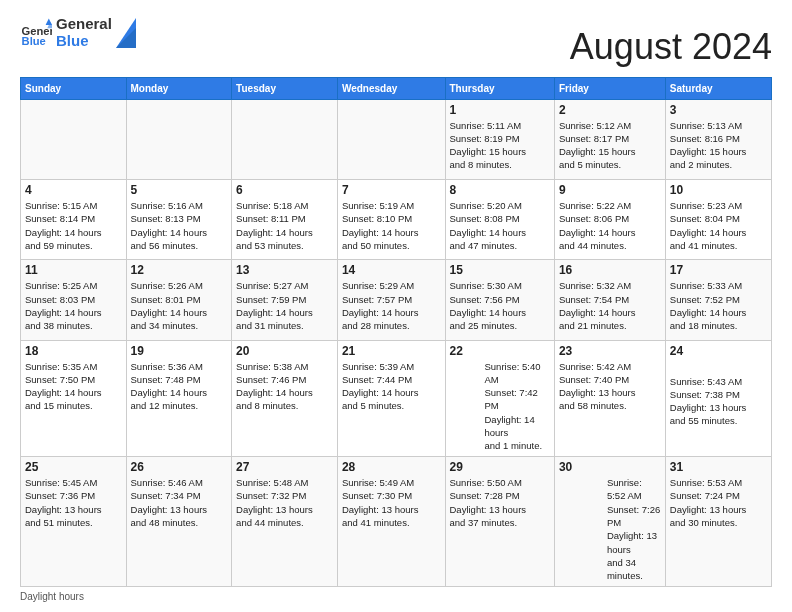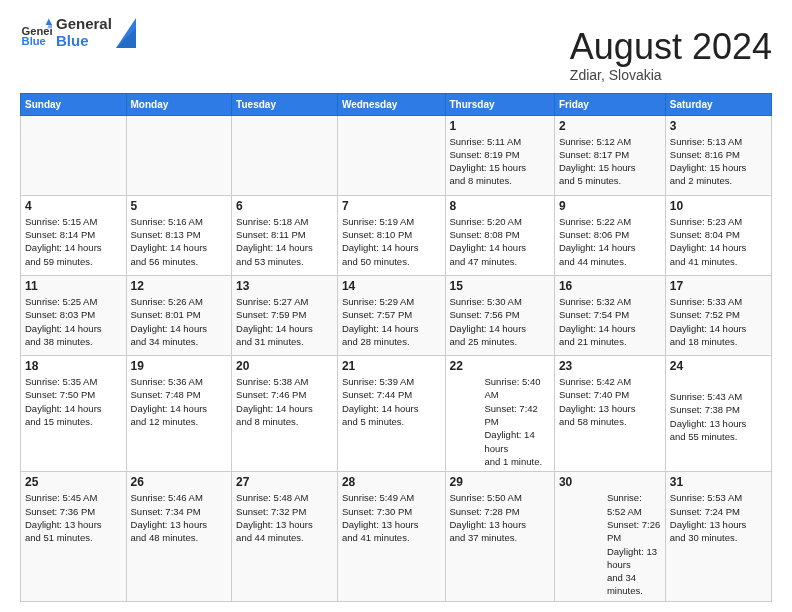--- a/index.html
+++ b/index.html
@@ -108,21 +108,20 @@
         <div style="font-size:15px;font-weight:bold;color:#333;line-height:1.1;">General</div>
         <div style="font-size:15px;font-weight:bold;color:#2f7be5;line-height:1.1;">Blue</div>
       </div>
       <svg width="20" height="30" viewBox="0 0 20 30">
         <polygon points="0,30 20,30 20,0" fill="#2f7be5"></polygon>
         <polygon points="0,30 20,30 20,10" fill="#1a5fa8" opacity="0.5"></polygon>
       </svg>
     </div>
     <div class="title-block">
       <div class="month-title">August 2024</div>
-      <div class="location">Zdiar, Slovakia</div>
     </div>
   </div>
 
   <table class="calendar-table">
     <thead>
       <tr id="header-row">
           <th>Sunday</th>
           <th>Monday</th>
           <th>Tuesday</th>
           <th>Wednesday</th>
@@ -359,13 +358,14 @@
             <span class="day-num">31</span>
             <div class="day-info" style="white-space: pre-line;">Sunrise: 5:53 AM
 Sunset: 7:24 PM
 Daylight: 13 hours
 and 30 minutes.</div>
           </td>
         </tr>
       </tbody>
   </table>
 
+  <div class="footer-note">Daylight hours</div>
 </div>
 
 </body></html>

